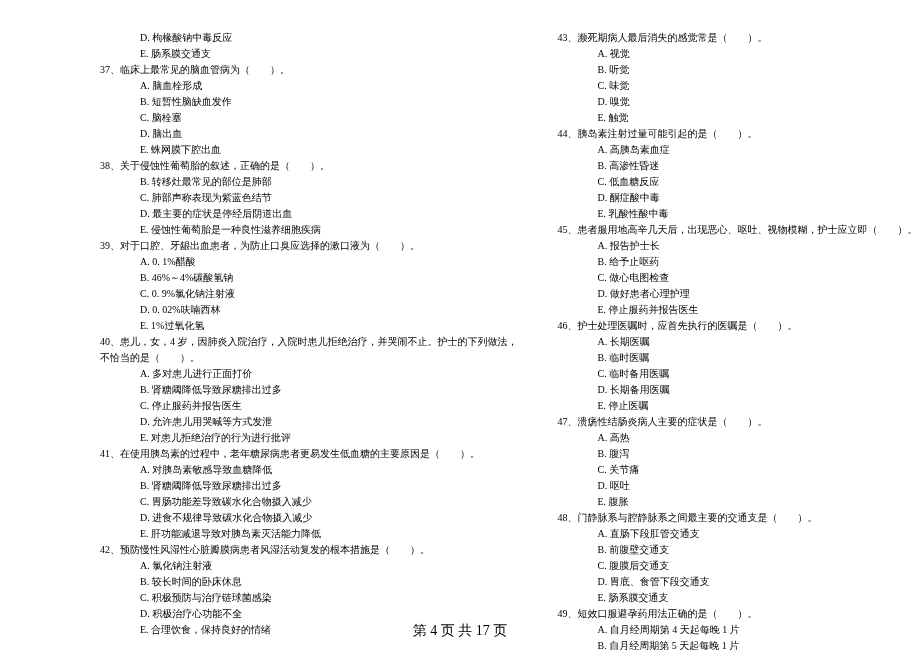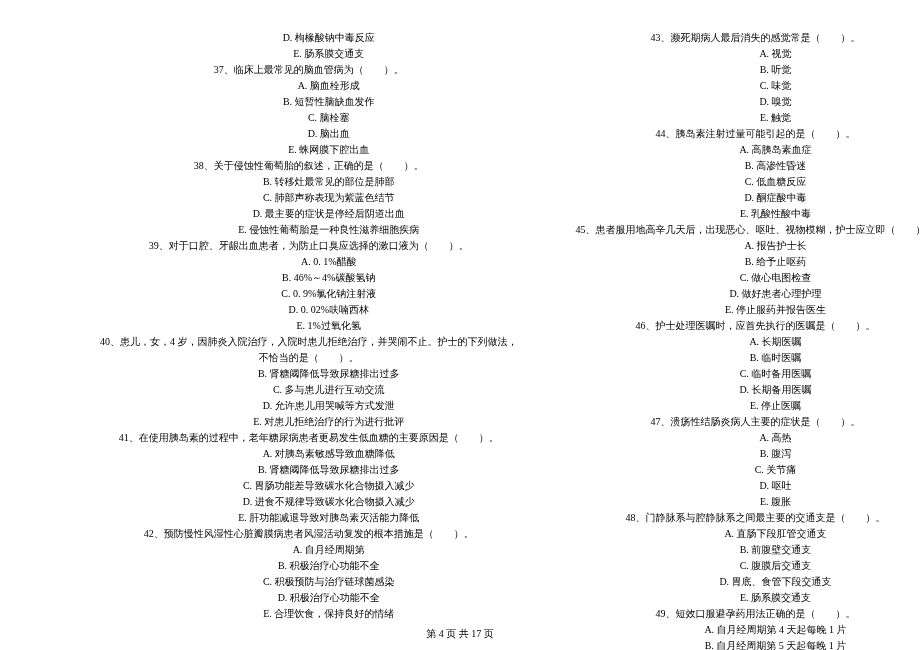--- a/index.html
+++ b/index.html
@@ -9,39 +9,38 @@
       background: #fff;
       font-family: "SimSun", "宋体", serif;
       font-size: 10px;
       color: #000;
       padding: 30px 60px 20px 100px;
       position: relative;
       line-height: 1.6;
     }
     .columns {
       display: flex;
-      gap: 58px;
+      gap: 40px;
       height: 580px;
-      text-align: center;
     }
     .col {
       flex: 1;
     }
     .line {
       white-space: nowrap;
       overflow: visible;
     }
     .indent-2 { padding-left: 40px; }
     .footer {
       position: absolute;
       bottom: 8px;
       left: 0;
       right: 0;
       text-align: center;
-      font-size: 10px;
+      font-size: 14px;
     }
   </style>
 </head>
 <body>
 
 <div class="columns">
   <div class="col" id="left-col">
       <div class="line indent-2">D. 枸椽酸钠中毒反应</div>
       <div class="line indent-2">E. 肠系膜交通支</div>
       <div class="line">37、临床上最常见的脑血管病为（　　）。</div>
@@ -56,33 +55,34 @@
       <div class="line indent-2">D. 最主要的症状是停经后阴道出血</div>
       <div class="line indent-2">E. 侵蚀性葡萄胎是一种良性滋养细胞疾病</div>
       <div class="line">39、对于口腔、牙龈出血患者，为防止口臭应选择的漱口液为（　　）。</div>
       <div class="line indent-2">A. 0. 1%醋酸</div>
       <div class="line indent-2">B. 46%～4%碳酸氢钠</div>
       <div class="line indent-2">C. 0. 9%氯化钠注射液</div>
       <div class="line indent-2">D. 0. 02%呋喃西林</div>
       <div class="line indent-2">E. 1%过氧化氢</div>
       <div class="line">40、患儿，女，4 岁，因肺炎入院治疗，入院时患儿拒绝治疗，并哭闹不止。护士的下列做法，</div>
       <div class="line">不恰当的是（　　）。</div>
+      <div class="line indent-2">A. 多对患儿进行正面打价</div>
       <div class="line indent-2">B. 肾糖阈降低导致尿糖排出过多</div>
-      <div class="line indent-2">C. 多与患儿进行互动交流</div>
+      <div class="line indent-2">C. 停止服药并报告医生</div>
       <div class="line indent-2">D. 允许患儿用哭喊等方式发泄</div>
       <div class="line indent-2">E. 对患儿拒绝治疗的行为进行批评</div>
       <div class="line">41、在使用胰岛素的过程中，老年糖尿病患者更易发生低血糖的主要原因是（　　）。</div>
       <div class="line indent-2">A. 对胰岛素敏感导致血糖降低</div>
       <div class="line indent-2">B. 肾糖阈降低导致尿糖排出过多</div>
       <div class="line indent-2">C. 胃肠功能差导致碳水化合物摄入减少</div>
       <div class="line indent-2">D. 进食不规律导致碳水化合物摄入减少</div>
       <div class="line indent-2">E. 肝功能减退导致对胰岛素灭活能力降低</div>
       <div class="line">42、预防慢性风湿性心脏瓣膜病患者风湿活动复发的根本措施是（　　）。</div>
-      <div class="line indent-2">A. 自月经周期第</div>
-      <div class="line indent-2">B. 积极治疗心功能不全</div>
+      <div class="line indent-2">A. 氯化钠注射液</div>
+      <div class="line indent-2">B. 较长时间的卧床休息</div>
       <div class="line indent-2">C. 积极预防与治疗链球菌感染</div>
       <div class="line indent-2">D. 积极治疗心功能不全</div>
       <div class="line indent-2">E. 合理饮食，保持良好的情绪</div>
     </div>
   <div class="col" id="right-col">
       <div class="line">43、濒死期病人最后消失的感觉常是（　　）。</div>
       <div class="line indent-2">A. 视觉</div>
       <div class="line indent-2">B. 听觉</div>
       <div class="line indent-2">C. 味觉</div>
       <div class="line indent-2">D. 嗅觉</div>

